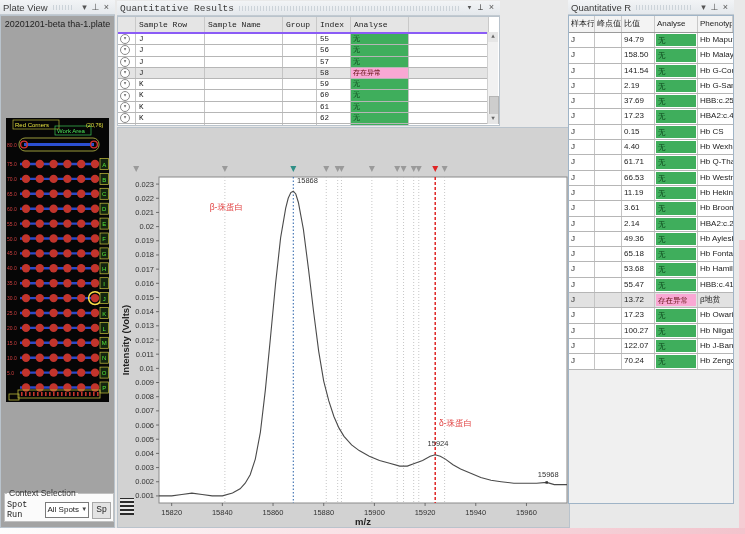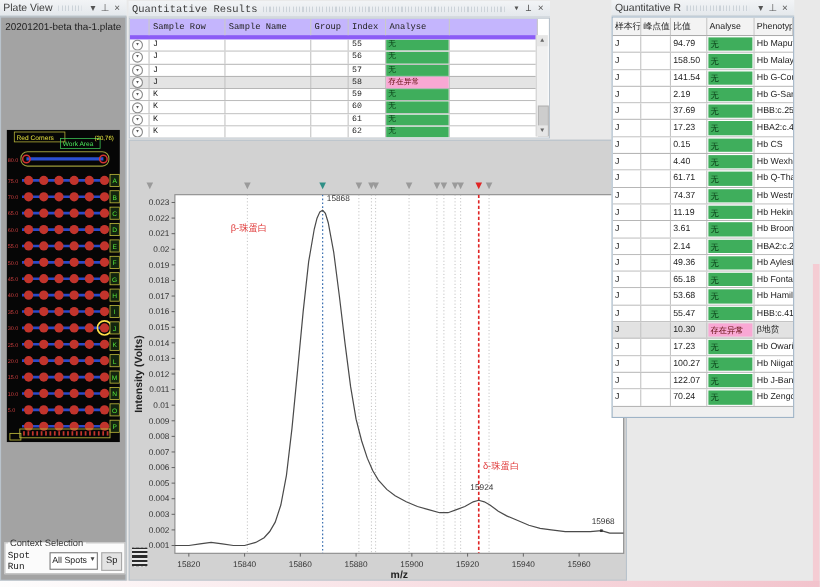--- a/index.html
+++ b/index.html
@@ -9,21 +9,21 @@
   .dock-header{height:14px;display:flex;align-items:center;padding:0 3px;
      background:linear-gradient(#f2f4f6,#e4e8ec);border-bottom:1px solid #c2cad1;}
   .dock-title{font-size:9.5px;color:#3c3c3c;white-space:nowrap;}
   .dock-tex{flex:1;height:5px;margin:0 5px;
      background:repeating-linear-gradient(90deg,#ccd3d9 0 1px,transparent 1px 3px);}
   .dock-ico{font-size:9px;color:#555;width:11px;text-align:center;cursor:default;line-height:11px;}
   .panel-content{position:absolute;left:0;right:0;top:15px;bottom:0;
      border:1px solid #b9c3cc;box-sizing:border-box;background:#a3a3a3;}
   
   .qr-head,.qr-row{display:grid;grid-template-columns:18px 69px 78px 34px 34px 58px 1fr;}
-  .qr-head{height:15px;background:#c4b5fd;border-bottom:4px solid #8b5cf6;}
+  .qr-head{height:15px;background:#e5e5e5;border-bottom:2px solid #8b5cf6;}
   .qr-head>div{font-size:8px;line-height:15px;padding-left:3px;border-right:1px solid #c9c9c9;
      overflow:hidden;white-space:nowrap;}
   .qr-row{height:10.3px;background:#fff;border-bottom:1px solid #b6b6b6;}
   .qr-row.sel{background:#e4e4e4;}
   .qr-row>div{font-size:7.5px;line-height:10px;padding-left:3px;border-right:1px solid #c4c4c4;
      overflow:hidden;white-space:nowrap;}
   .qr-row>div.cell-exp{padding:0;display:flex;align-items:center;}
   .exp{width:8px;height:8px;border:1px solid #8a8a8a;border-radius:50%;font-size:6px;
      line-height:7px;text-align:center;color:#555;margin-left:2px;background:#fff;}
   .badge{display:block;height:100%;background:#3fae5c;color:#0a4018;font-size:7px;
@@ -547,21 +547,21 @@
       <line x1="38" y1="70.26086956521743" x2="41" y2="70.26086956521743" stroke="#555" stroke-width="0.8"></line>
       <text x="36" y="72.76086956521743" font-size="7.5" fill="#333" text-anchor="end">0.022</text>
       <line x1="38" y1="56.086956521739125" x2="41" y2="56.086956521739125" stroke="#555" stroke-width="0.8"></line>
       <text x="36" y="58.586956521739125" font-size="7.5" fill="#333" text-anchor="end">0.023</text>
       <text x="245" y="397" font-size="9.5" font-weight="bold" fill="#222" text-anchor="middle">m/z</text>
       <text x="11" y="212" font-size="9.5" font-weight="bold" fill="#222" text-anchor="middle" transform="rotate(-90 11 212)">Intensity (Volts)</text>
     </svg>
   <div id="qr-icon"></div>
 </div>
 
-<div class="panel" id="right-panel" style="left:556px;top:0;width:166px;height:380px;">
+<div class="panel" id="right-panel" style="left:568px;top:0;width:166px;height:504px;">
   <div class="dock-header">
     <span class="dock-title">Quantitative R</span>
     <span class="dock-tex"></span>
     <span class="dock-ico">▾</span>
     <span class="dock-ico">⊥</span>
     <span class="dock-ico">×</span>
   </div>
   <div class="panel-content" style="background:#f0f0f0;overflow:hidden;border-color:#9fb4c7;">
     <div class="q2-head">
       <div>样本行</div>
@@ -648,21 +648,21 @@
           <div></div>
           <div>61.71</div>
           <div style="padding: 1px;">
             <span class="badge">无</span>
           </div>
           <div style="border-right: none;">Hb Q-Thailand</div>
         </div>
         <div class="q2-row">
           <div>J</div>
           <div></div>
-          <div>74.37</div>
+          <div>66.53</div>
           <div style="padding: 1px;">
             <span class="badge">无</span>
           </div>
           <div style="border-right: none;">Hb Westmead</div>
         </div>
         <div class="q2-row">
           <div>J</div>
           <div></div>
           <div>11.19</div>
           <div style="padding: 1px;">
@@ -720,21 +720,21 @@
           <div></div>
           <div>55.47</div>
           <div style="padding: 1px;">
             <span class="badge">无</span>
           </div>
           <div style="border-right: none;">HBB:c.41C&gt;T|Hb</div>
         </div>
         <div class="q2-row sel">
           <div>J</div>
           <div></div>
-          <div>10.30</div>
+          <div>13.72</div>
           <div style="padding: 1px;">
             <span class="badge abn">存在异常</span>
           </div>
           <div style="border-right: none;">β地贫</div>
         </div>
         <div class="q2-row">
           <div>J</div>
           <div></div>
           <div>17.23</div>
           <div style="padding: 1px;">

